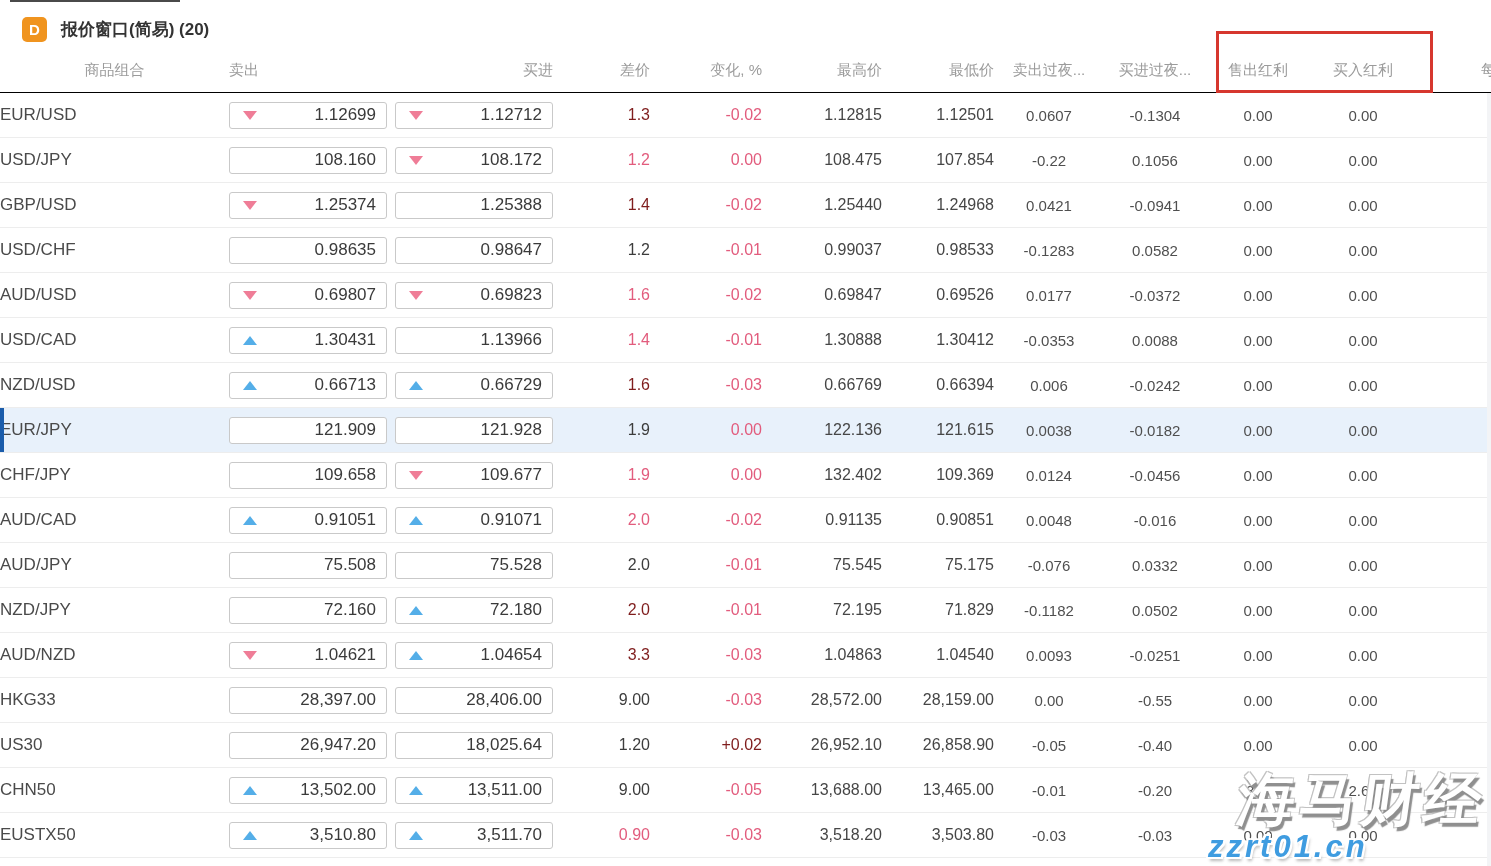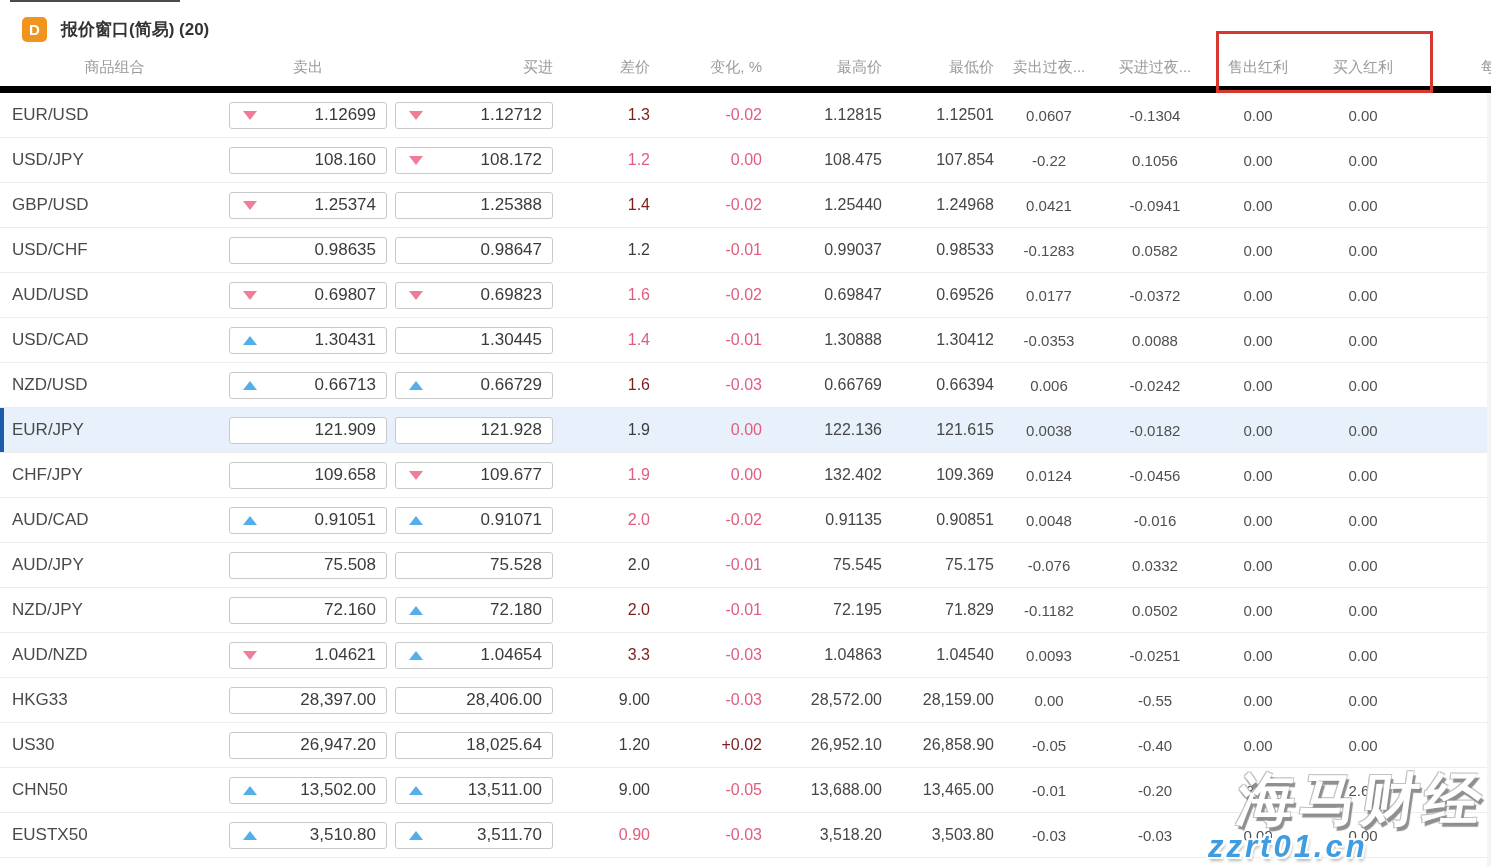--- a/index.html
+++ b/index.html
@@ -9,35 +9,35 @@
 
   .top-line { position:absolute; left:10px; top:0; width:170px; height:2px; background:#4a4a4a; }
 
   .titlebar { height:48px; display:flex; align-items:center; padding:10px 0 0 22px; }
   .dicon { width:25px; height:25px; background:#f0941f; border-radius:5px; color:#fff;
            font-weight:bold; font-size:15px; display:flex; align-items:center; justify-content:center; }
   .wtitle { margin-left:14px; font-size:17px; font-weight:bold; color:#333; }
 
   .grid { display:grid; grid-template-columns:229px 166px 158px 97px 112px 120px 112px 110px 102px 104px 106px 1fr;
           align-items:center; }
-  .header { height:45px; border-bottom:7px solid #000000; color:#9b9b9b; font-size:15px; }
+  .header { height:45px; border-bottom:1px solid #000000; color:#9b9b9b; font-size:15px; }
   .hcell { white-space:nowrap; }
   .h-sym { text-align:center; }
-  .h-sell { text-align:center; padding-right:8px;font-family:Liberation Serif, serif; }
+  .h-sell { text-align:left; padding-right:8px;font-family:Liberation Serif, serif; }
   .h-buy { text-align:right; }
   .ra { text-align:right; }
   .ctr { text-align:center; }
   .h-per { text-align:right; margin-right:-5px; }
 
   .row { height:45px; border-bottom:1px solid #ededed; position:relative; background:#fff; }
   .row.selected { background:#e8f1fb; }
   .row.selected::before { content:''; position:absolute; left:0; top:0; bottom:0; width:4px; background:#1a5cab; }
 
   .cell { font-size:16px; color:#464646; white-space:nowrap; }
-  .sym { font-size:17px; color:#4a4a4a; padding-left:12px; }
+  .sym { font-size:17px; color:#4a4a4a; }
   .sellc { padding-right:8px; }
   .qbox { height:27px; border:1px solid #c9c9c9; border-radius:3px; background:#fff;
           display:flex; align-items:center; padding:0 10px 0 13px; }
   .qbox .val { margin-left:auto; font-size:17px; color:#3a3a3a; }
   .arr { width:0; height:0; }
   .arr.down { border-left:7px solid transparent; border-right:7px solid transparent; border-top:9px solid #ef7d97; }
   .arr.up   { border-left:7px solid transparent; border-right:7px solid transparent; border-bottom:9px solid #54aee8; }
   .arr.none { visibility:hidden; border-left:7px solid transparent; border-right:7px solid transparent; border-top:9px solid transparent; }
 
   .c-blue { color:#7f1d1d; }
@@ -206,21 +206,21 @@
     <div class="cell sym">USD/CAD</div>
     <div class="sellc">
       <div class="qbox">
         <span class="arr up"></span>
         <span class="val">1.30431</span>
       </div>
     </div>
     <div>
       <div class="qbox">
         <span class="arr none"></span>
-        <span class="val">1.30445</span>
+        <span class="val">1.13966</span>
       </div>
     </div>
     <div class="cell ra c-red">1.4</div>
     <div class="cell ra c-red">-0.01</div>
     <div class="cell ra">1.30888</div>
     <div class="cell ra">1.30412</div>
     <div class="cell ctr dim">-0.0353</div>
     <div class="cell ctr dim">0.0088</div>
     <div class="cell ctr dim">0.00</div>
     <div class="cell ctr dim">0.00</div>

